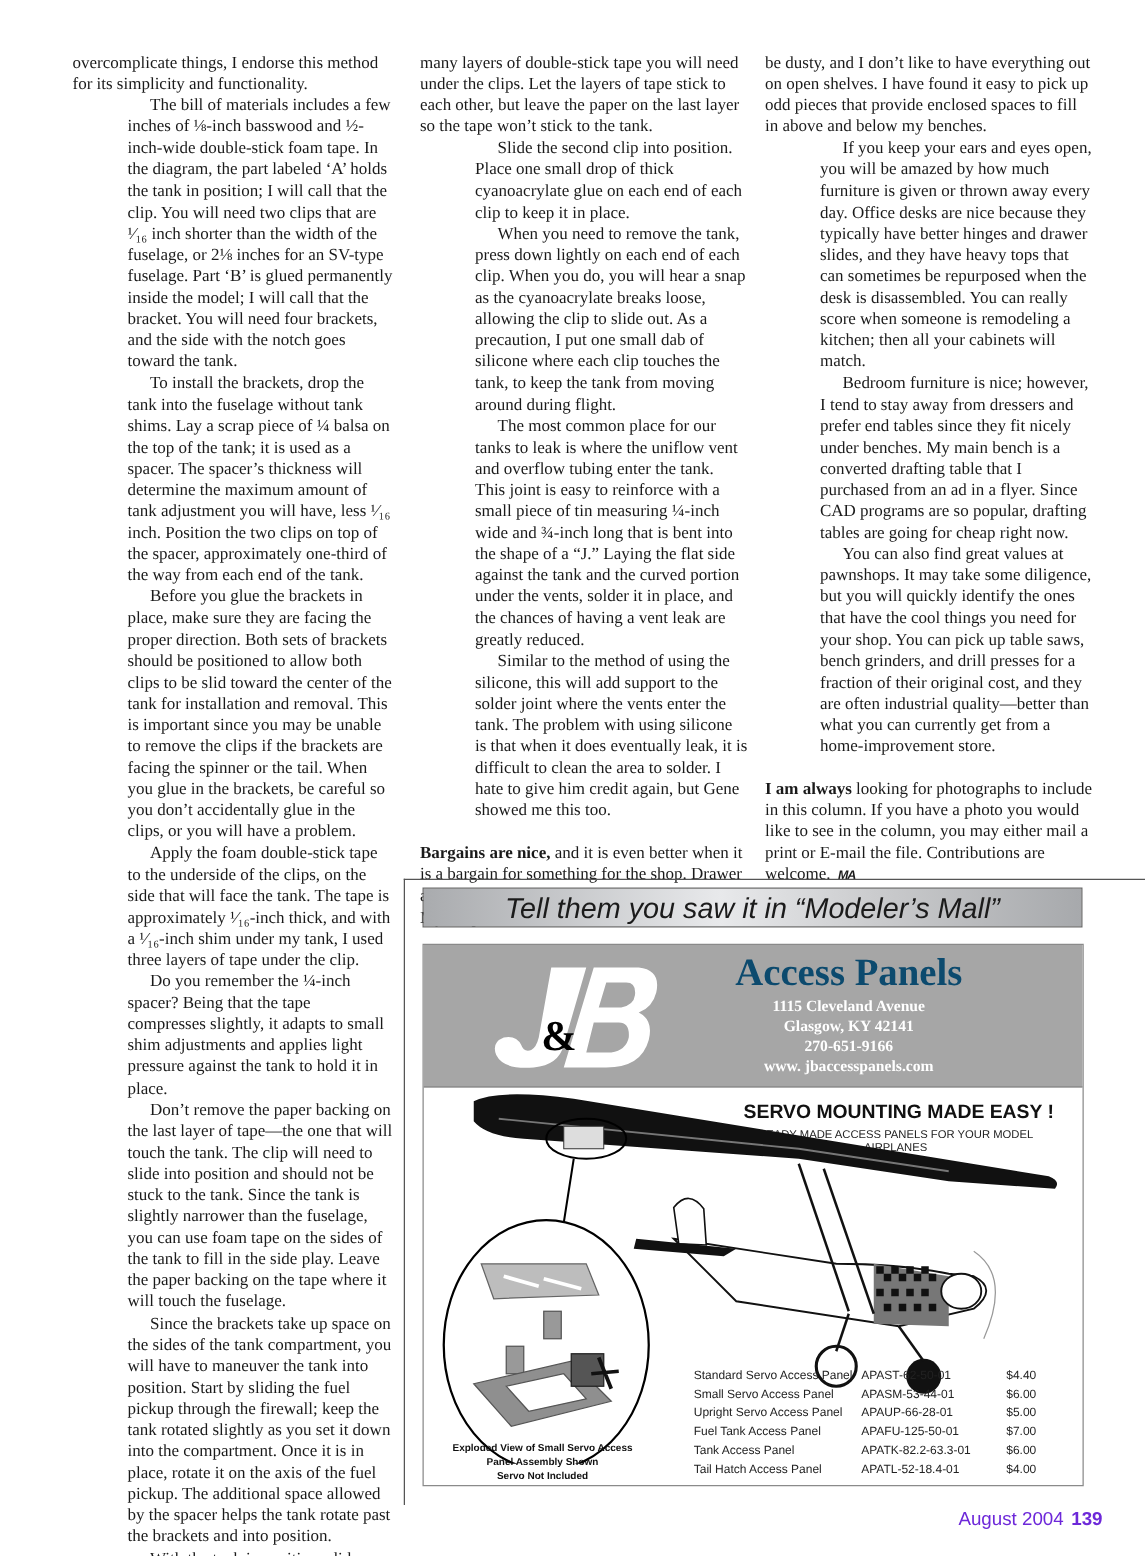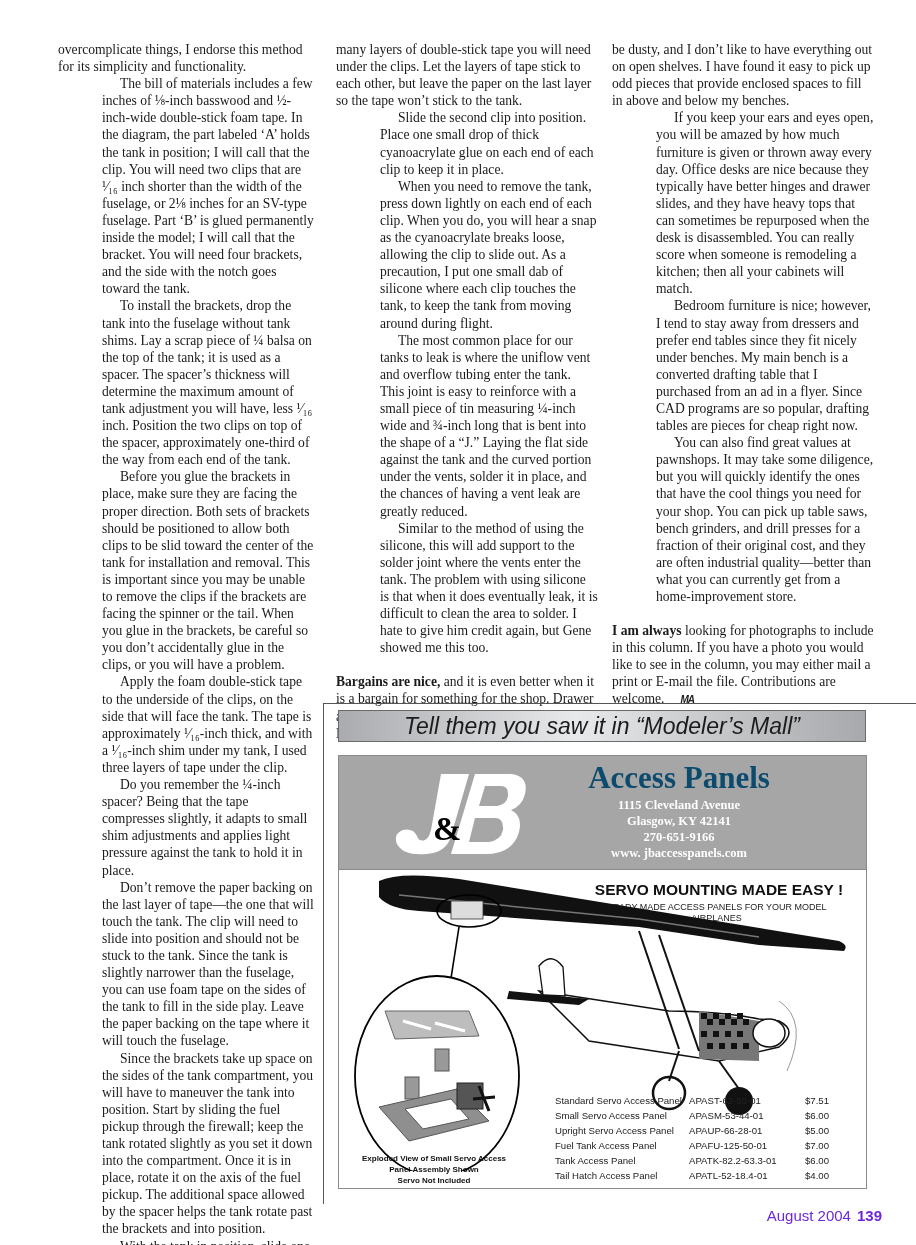--- a/index.html
+++ b/index.html
@@ -6,21 +6,21 @@
   body { width: 916px; height: 1245px; position: relative; overflow: hidden;
          font-family: "Liberation Serif", "DejaVu Serif", serif; color: #1a1a1a; }
   .col { position: absolute; top: 41px; font-size: 13.6px; line-height: 17.1px; }
   .col p { margin: 0; text-indent: 0; }
   .col p.ind { text-indent: 18px; margin-left: 44px; }
   .col p.gap { margin-top: 17px; }
   .col b { font-weight: bold; }
   #col1 { left: 58px; width: 256px; }
   #col2 { left: 336px; width: 262px; }
   #col3 { left: 612px; width: 262px; }
-  .sig { font-family: "Liberation Sans", sans-serif; font-weight: bold; font-style: italic; font-size: 10px; letter-spacing: -1px; margin-left: 16px; }
+  .sig { font-family: "Liberation Sans", sans-serif; font-weight: bold; font-style: italic; font-size: 10px; letter-spacing: -1px; margin-left: 6px; }
 
   #ad-frame { position: absolute; left: 323px; top: 703px; width: 593px; height: 500px;
               border-left: 1px solid #555; border-top: 1px solid #555; }
   #tagline { position: absolute; left: 338px; top: 710px; width: 528px; height: 32px;
              background: linear-gradient(90deg, #a9abae 0%, #e8e9eb 45%, #c9cacc 70%, #a7a9ac 100%);
              border: 1px solid #6a6a6a; box-sizing: border-box;
              font-family: "Liberation Sans", sans-serif; font-style: italic; font-size: 23px;
              color: #1b1b1b; text-align: center; line-height: 30px; white-space: nowrap; }
   #ad-box { position: absolute; left: 338px; top: 755px; width: 529px; height: 434px;
             border: 1px solid #8a8a8a; box-sizing: border-box; background: #fff; }
@@ -69,21 +69,21 @@
   <p class="ind">Slide the second clip into position. Place one small drop of thick cyanoacrylate glue on each end of each clip to keep it in place.</p>
   <p class="ind">When you need to remove the tank, press down lightly on each end of each clip. When you do, you will hear a snap as the cyanoacrylate breaks loose, allowing the clip to slide out. As a precaution, I put one small dab of silicone where each clip touches the tank, to keep the tank from moving around during flight.</p>
   <p class="ind">The most common place for our tanks to leak is where the uniflow vent and overflow tubing enter the tank. This joint is easy to reinforce with a small piece of tin measuring ¼-inch wide and ¾-inch long that is bent into the shape of a “J.” Laying the flat side against the tank and the curved portion under the vents, solder it in place, and the chances of having a vent leak are greatly reduced.</p>
   <p class="ind">Similar to the method of using the silicone, this will add support to the solder joint where the vents enter the tank. The problem with using silicone is that when it does eventually leak, it is difficult to clean the area to solder. I hate to give him credit again, but Gene showed me this too.</p>
   <p class="gap"><b>Bargains are nice,</b><span> and it is even better when it is a bargain for something for the shop. Drawer and cabinet space in my shop is at a premium. My shop tends to</span></p>
 </div>
 
 <div id="col3" class="col">
   <p>be dusty, and I don’t like to have everything out on open shelves. I have found it easy to pick up odd pieces that provide enclosed spaces to fill in above and below my benches.</p>
   <p class="ind">If you keep your ears and eyes open, you will be amazed by how much furniture is given or thrown away every day. Office desks are nice because they typically have better hinges and drawer slides, and they have heavy tops that can sometimes be repurposed when the desk is disassembled. You can really score when someone is remodeling a kitchen; then all your cabinets will match.</p>
-  <p class="ind">Bedroom furniture is nice; however, I tend to stay away from dressers and prefer end tables since they fit nicely under benches. My main bench is a converted drafting table that I purchased from an ad in a flyer. Since CAD programs are so popular, drafting tables are pieces for cheap right now.</p>
+  <p class="ind">Bedroom furniture is nice; however, I tend to stay away from dressers and prefer end tables since they fit nicely under benches. My main bench is a converted drafting table that I purchased from an ad in a flyer. Since CAD programs are so popular, drafting tables are going for cheap right now.</p>
   <p class="ind">You can also find great values at pawnshops. It may take some diligence, but you will quickly identify the ones that have the cool things you need for your shop. You can pick up table saws, bench grinders, and drill presses for a fraction of their original cost, and they are often industrial quality—better than what you can currently get from a home-improvement store.</p>
   <p class="gap"><b>I am always</b><span> looking for photographs to include in this column. If you have a photo you would like to see in the column, you may either mail a print or E-mail the file. Contributions are welcome.</span><span class="sig">MA</span></p>
 </div>
 
 <div id="ad-frame"></div>
 <div id="tagline">Tell them you saw it in “Modeler’s Mall”</div>
 
 <div id="ad-box">
   <div id="ad-header">
     <svg id="logo" viewBox="0 0 140 90">
@@ -163,21 +163,21 @@
     <div>Exploded View of Small Servo Access</div>
     <div>Panel Assembly Shown</div>
     <div>Servo Not Included</div>
   </div>
 
   <table id="price-table">
     <tbody>
       <tr>
         <td class="n">Standard Servo Access Panel</td>
         <td class="c">APAST-62-50-01</td>
-        <td class="p">$7.51</td>
+        <td class="p">$4.40</td>
       </tr>
       <tr>
         <td class="n">Small Servo Access Panel</td>
         <td class="c">APASM-53-44-01</td>
         <td class="p">$6.00</td>
       </tr>
       <tr>
         <td class="n">Upright Servo Access Panel</td>
         <td class="c">APAUP-66-28-01</td>
         <td class="p">$5.00</td>

